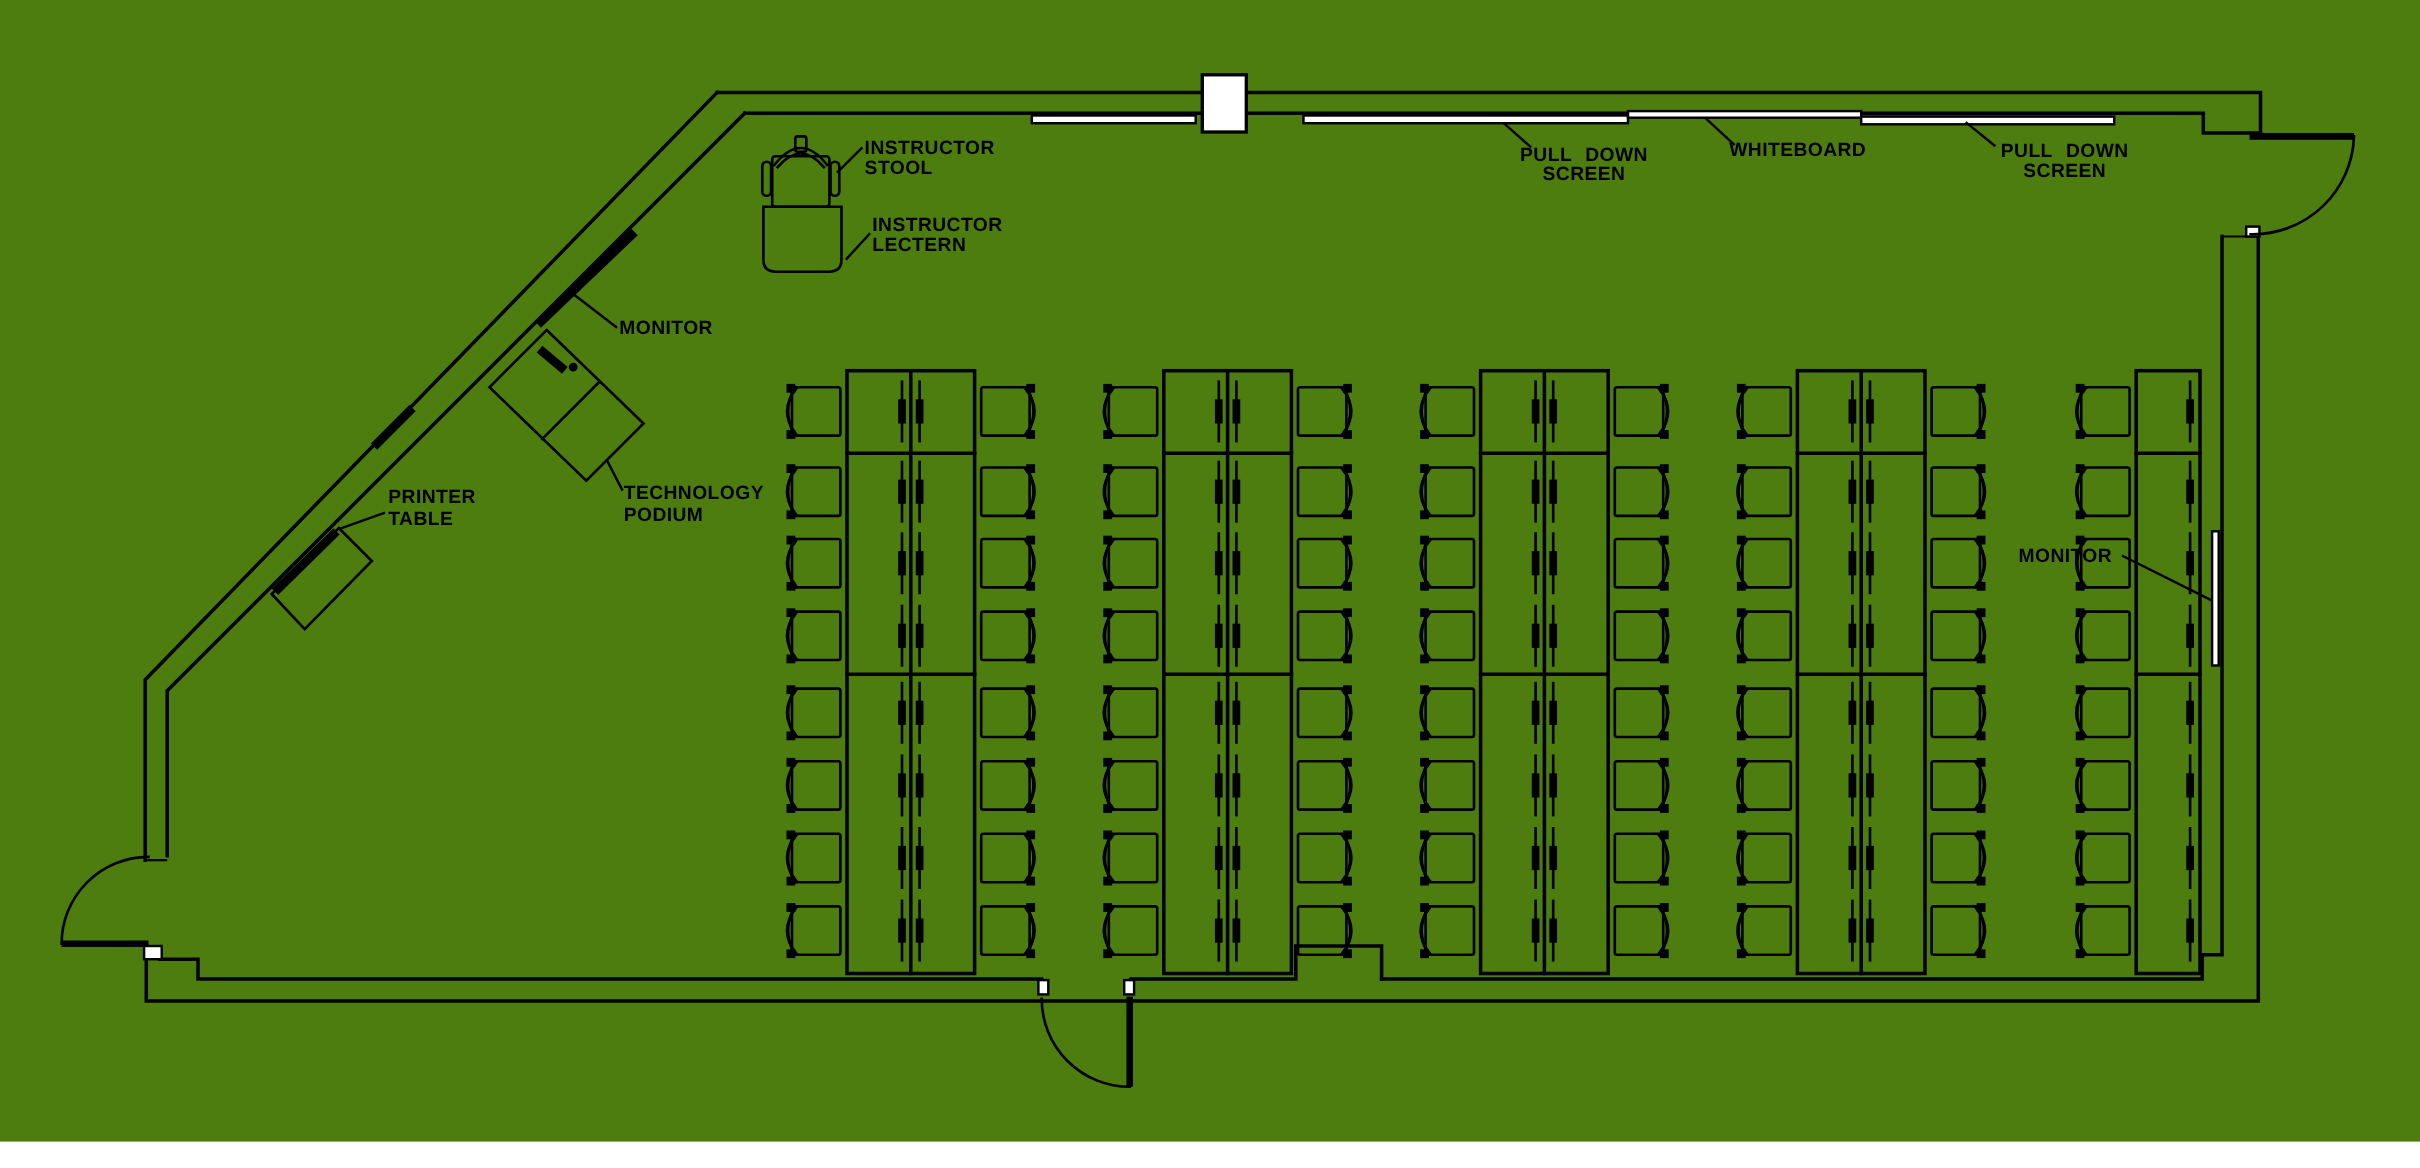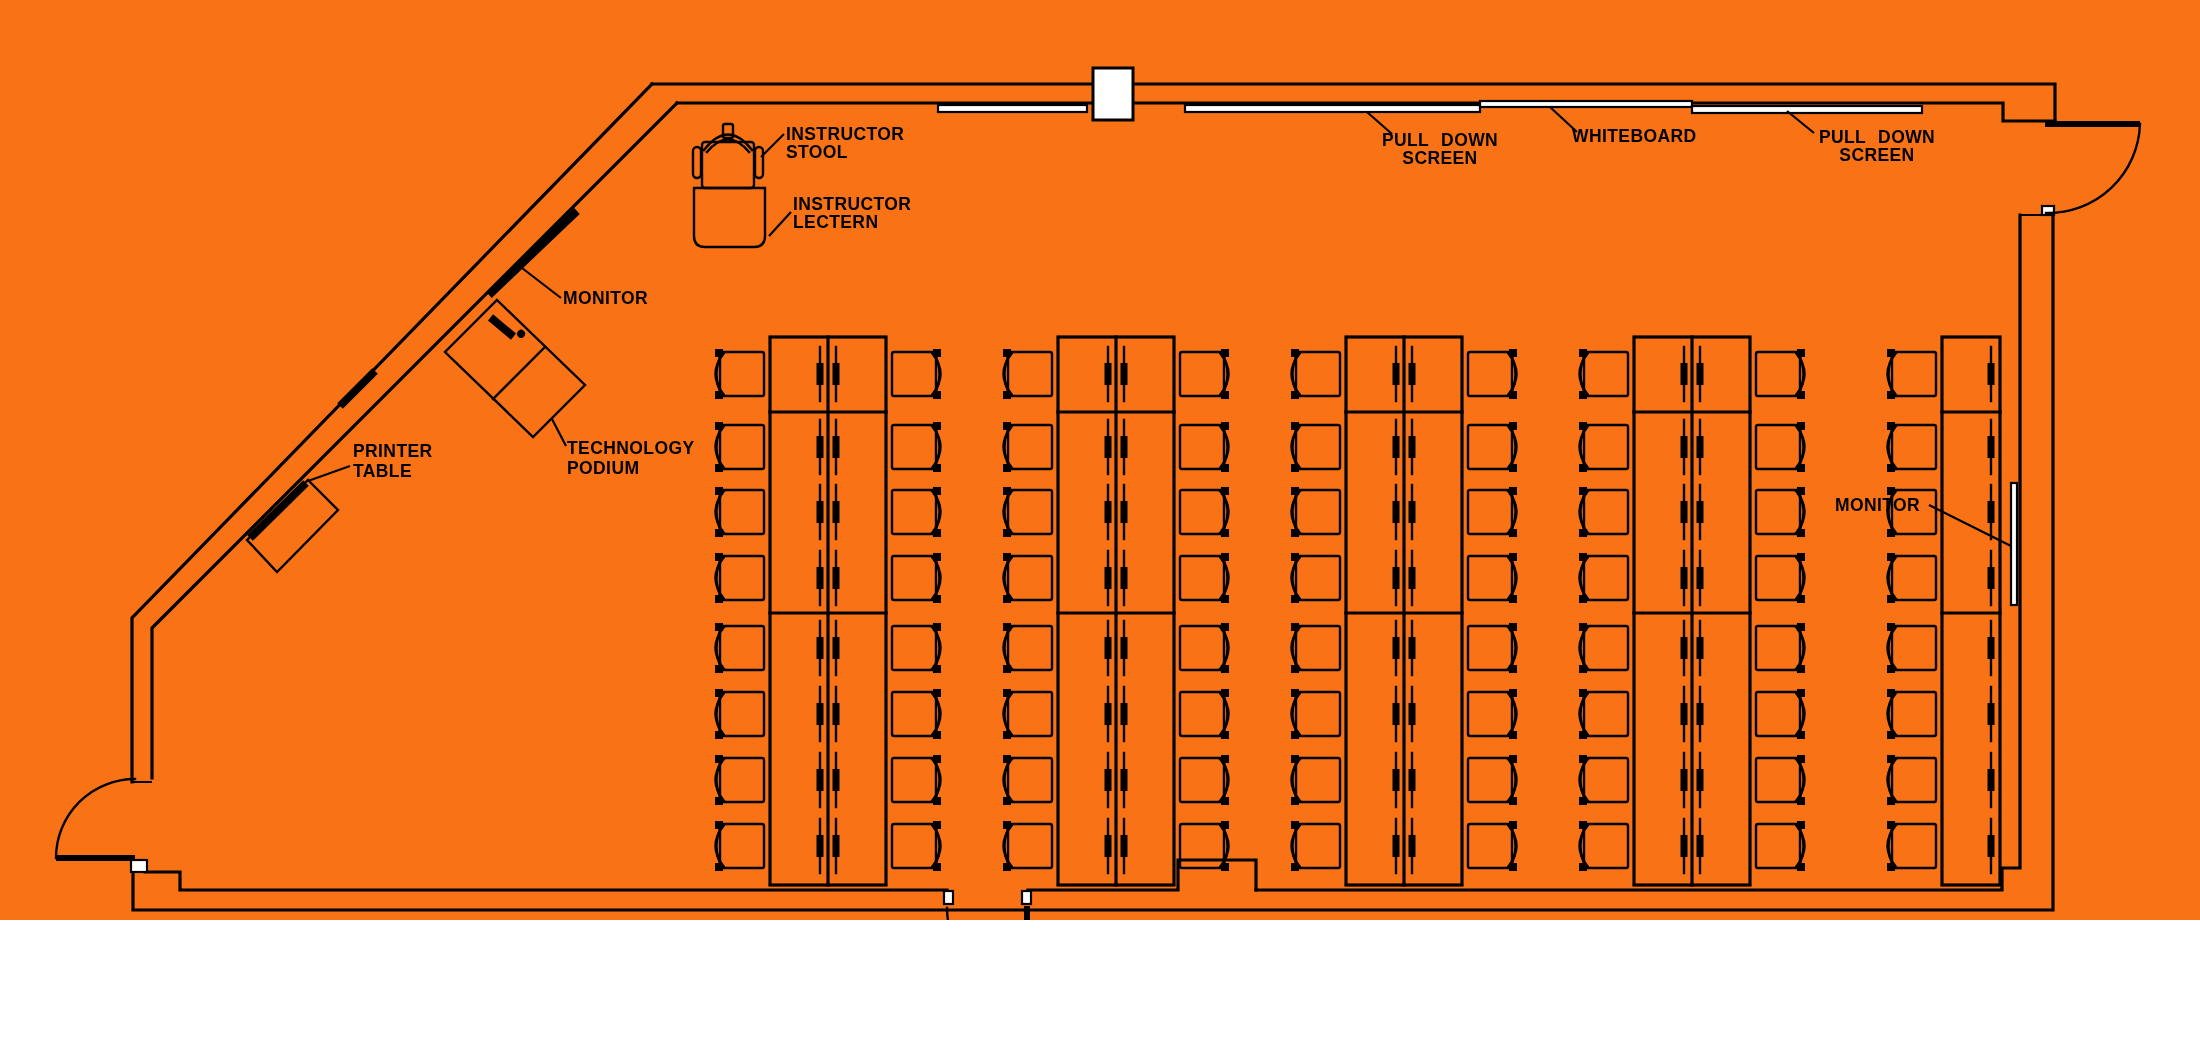--- a/index.html
+++ b/index.html
@@ -1,16 +1,16 @@
 <!DOCTYPE html>
 <html><head>
 <meta charset="utf-8">
 <style>
   html,body{margin:0;padding:0;background:#ffffff;}
-  .stage{width:2200px;height:920px;position:relative;background:#f97316;}
+  .stage{width:2200px;height:1038px;position:relative;background:#4d7c0f;}
   svg{display:block;}
   .w3{stroke:#000;stroke-width:3.2;fill:none;stroke-linecap:square;}
   .w2{stroke:#000;stroke-width:2.4;fill:none;stroke-linecap:square;}
   .thin{stroke:#000;stroke-width:2;fill:none;}
   .ldr{stroke:#000;stroke-width:2.2;fill:none;}
   .leaf{stroke:#000;stroke-width:6;fill:none;stroke-linecap:butt;}
   .thk{stroke:#000;stroke-width:8;fill:none;stroke-linecap:butt;}
   .fixw{fill:#ffffff;stroke:#000;stroke-width:3;}
   .fixw2{fill:#ffffff;stroke:#000;stroke-width:2.2;}
   .lbl{font-family:"Liberation Sans",sans-serif;font-weight:bold;font-size:17.5px;letter-spacing:.4px;fill:#000;}

